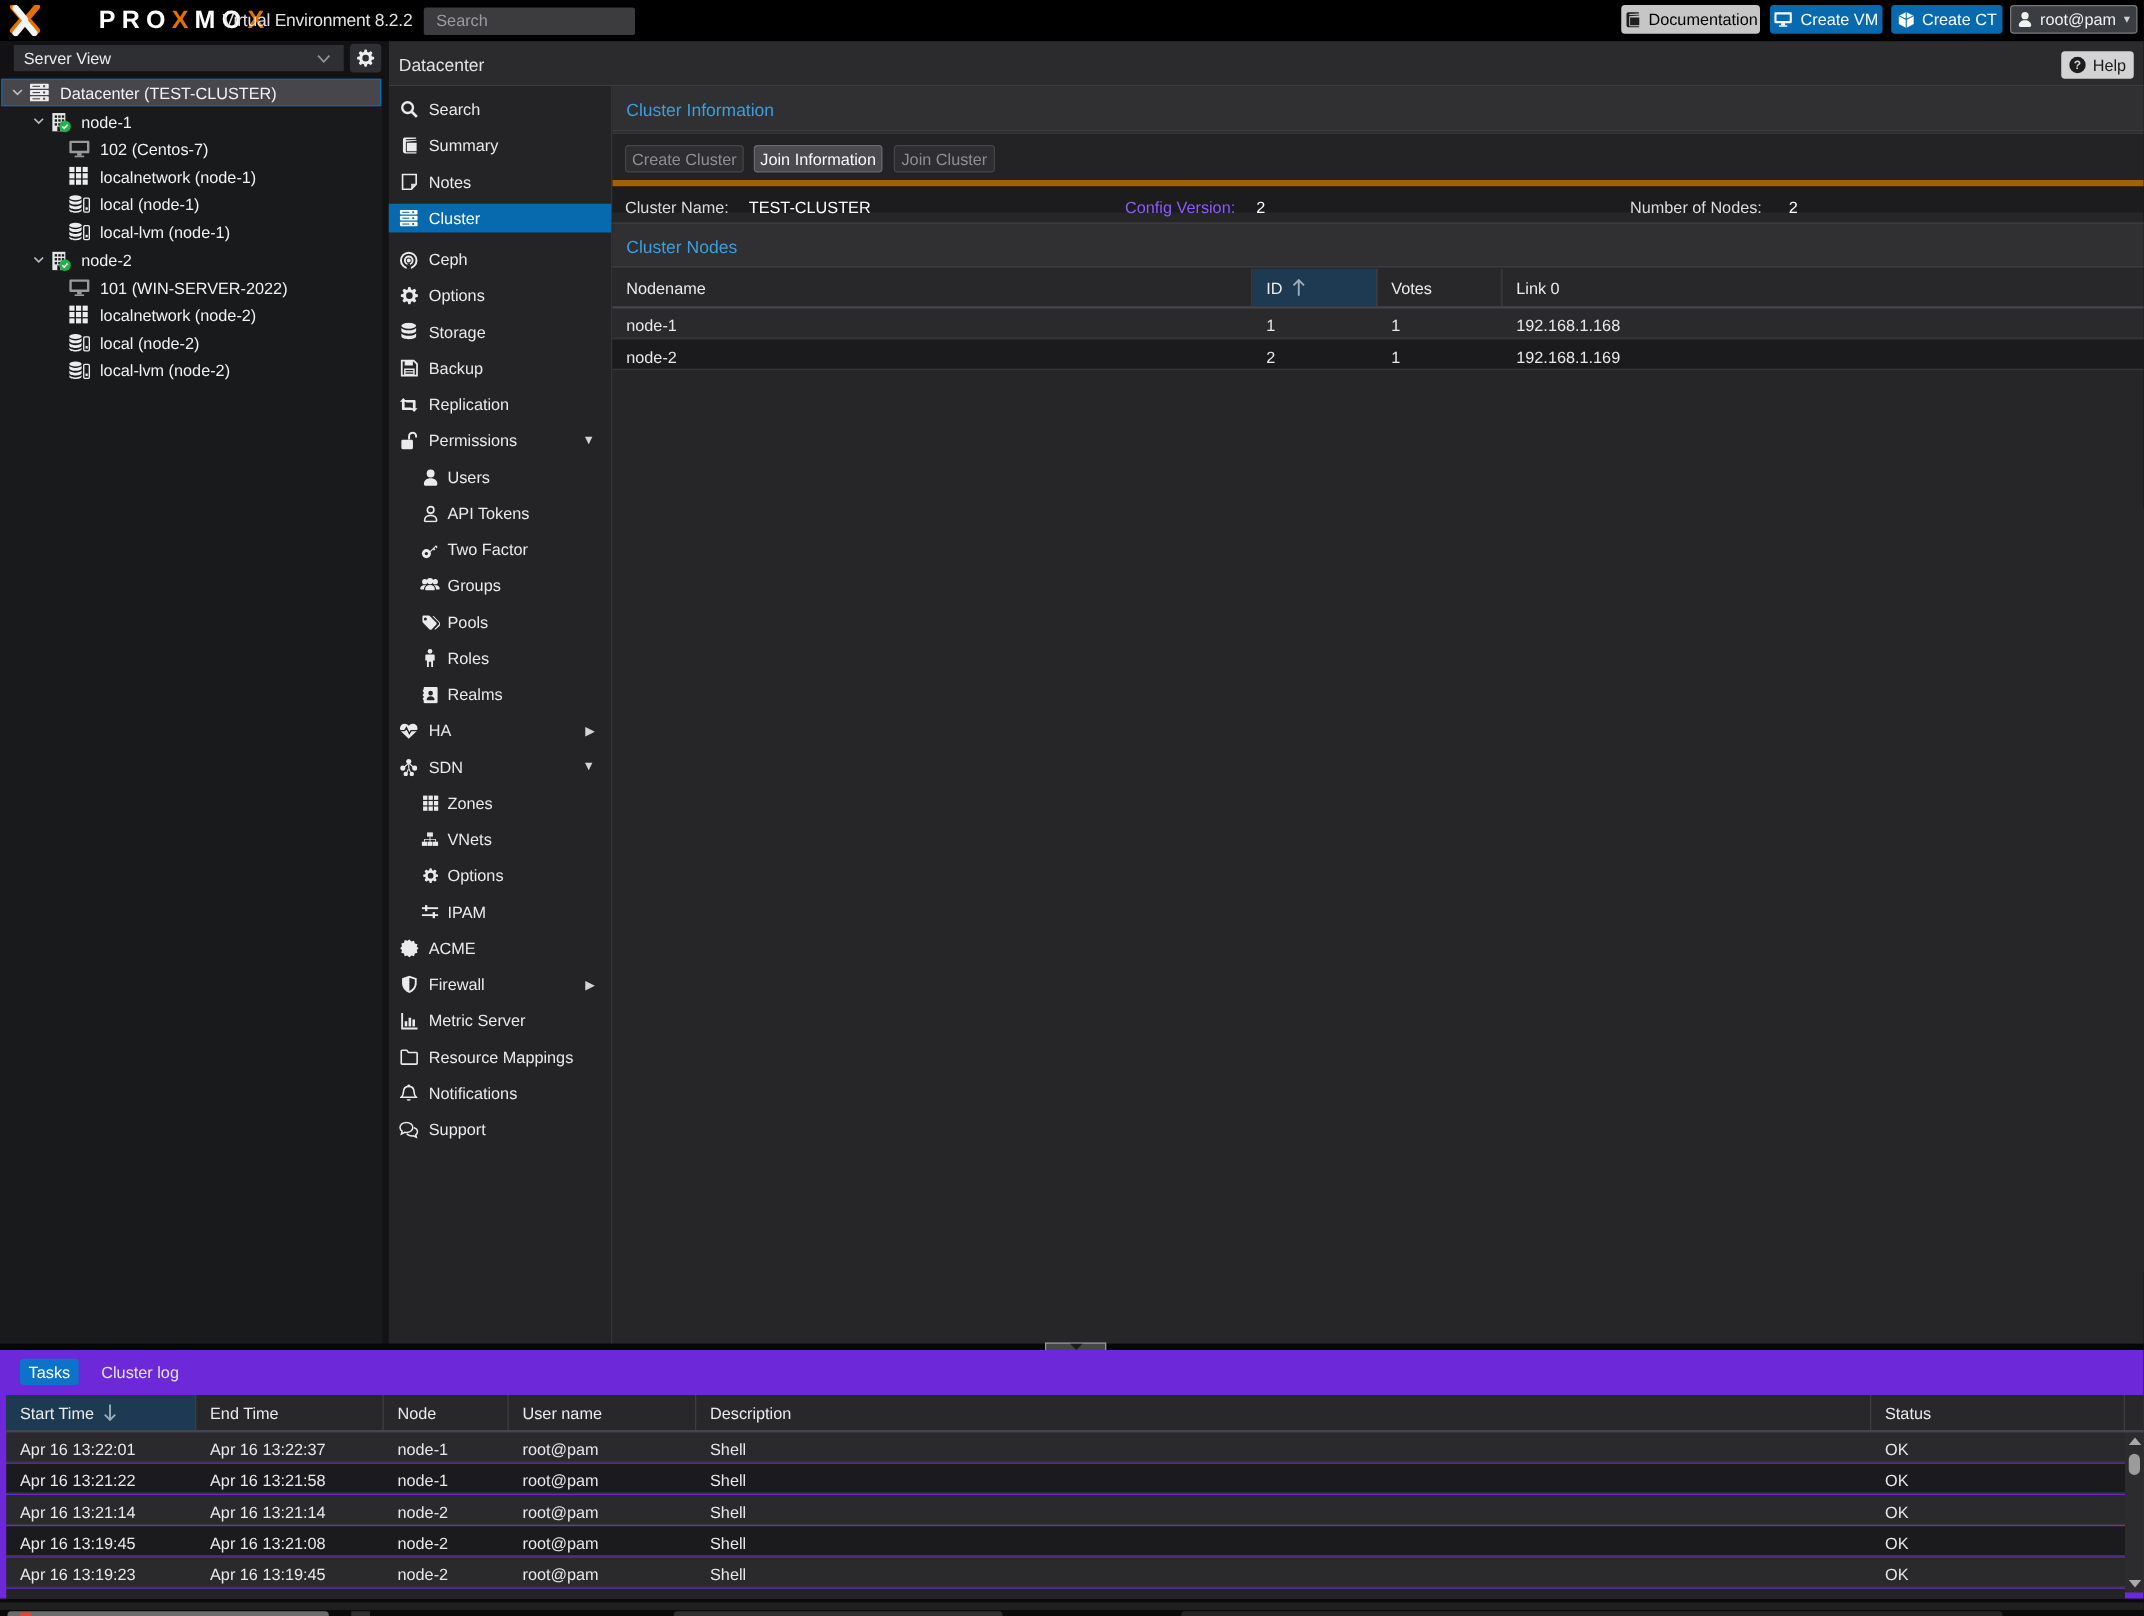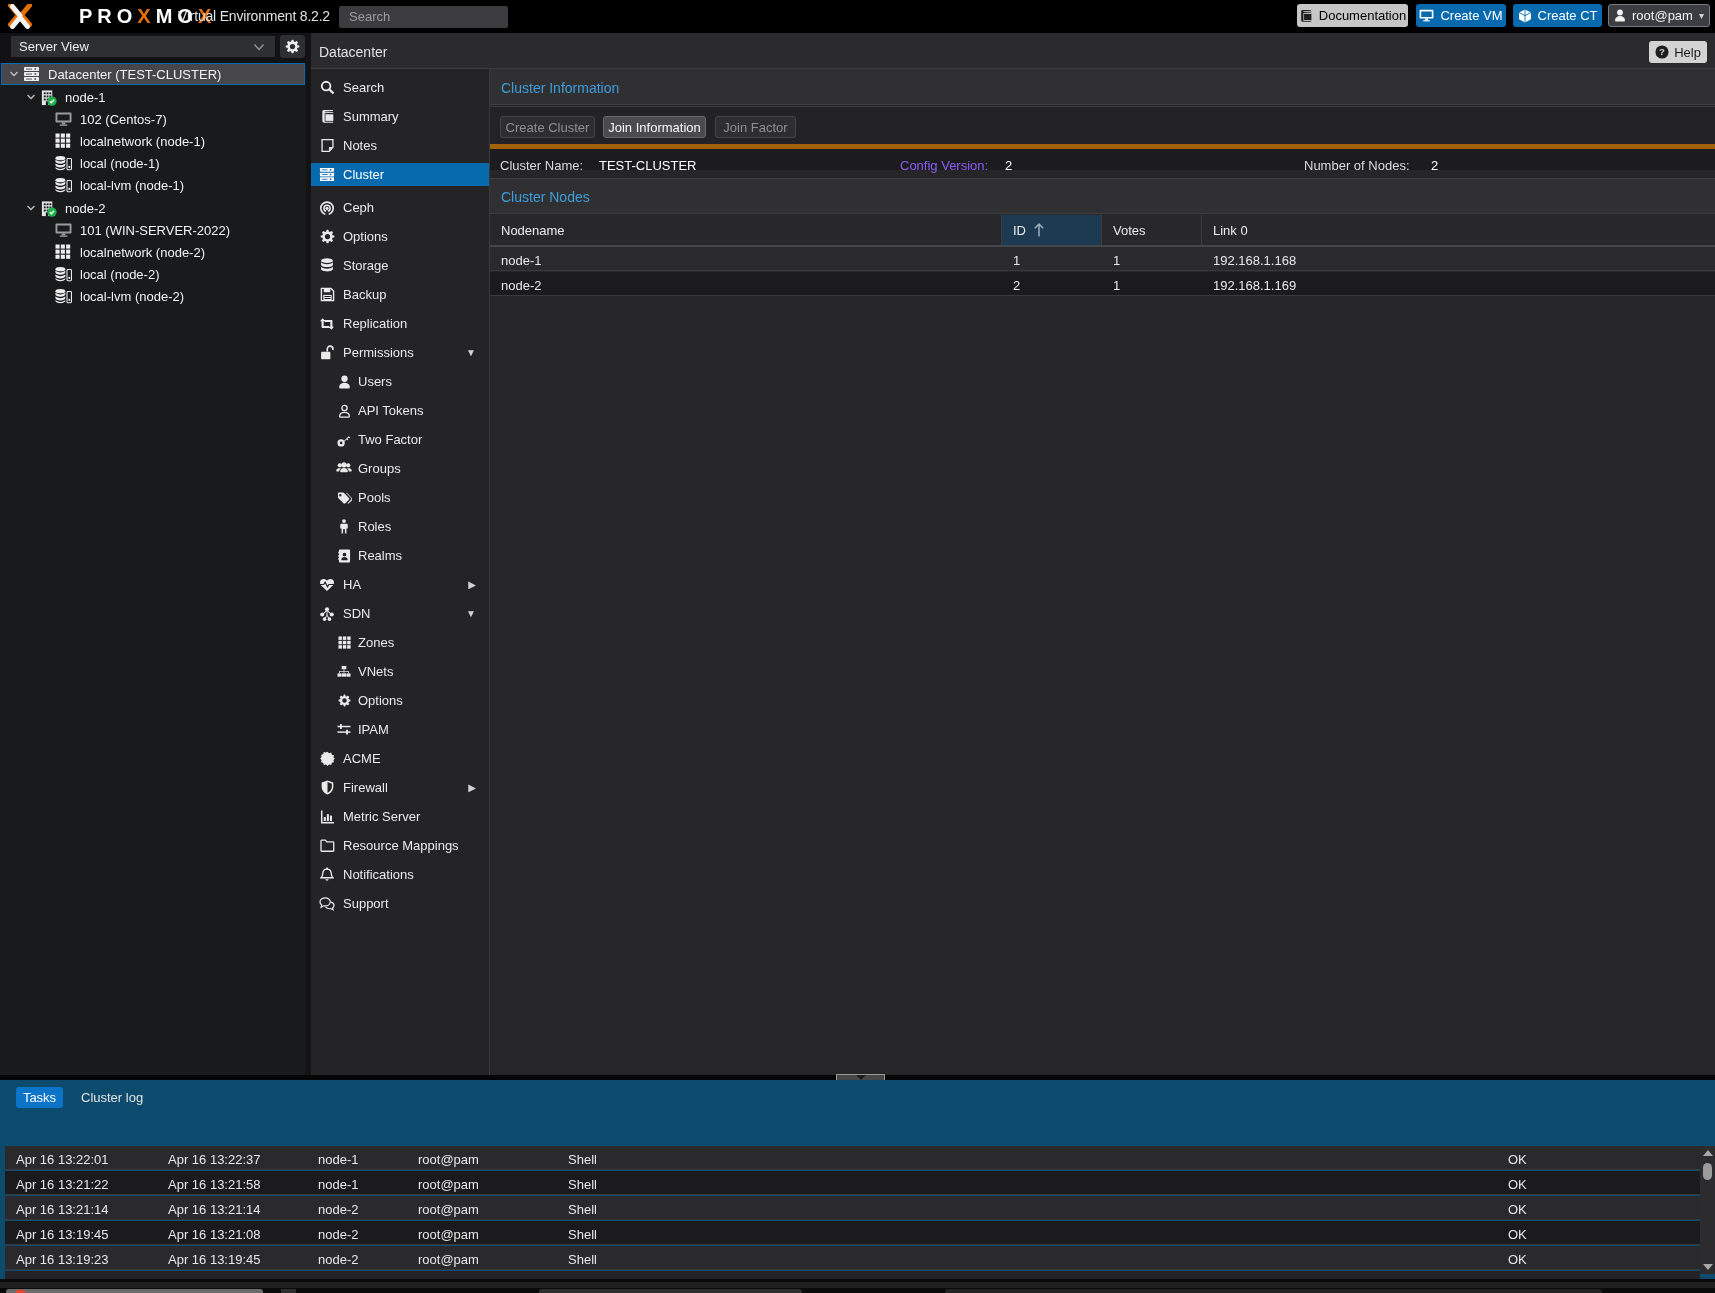--- a/index.html
+++ b/index.html
@@ -60,21 +60,21 @@
   .ghead .hc { height:100%; border-right:1px solid #3e3e40; padding-left:11px; display:flex; align-items:center; color:#ebebeb; position:relative; }
   .ghead .hc.sorted { background:#1e3a52; }
   .grow { position:absolute; display:flex; border-bottom:1px solid #39393b; }
   .grow .c { padding-left:11px; padding-top:3px; display:flex; align-items:center; height:100%; }
   .odd { background:#2a2a2c; }
   .even { background:#1b1b1d; }
 
   
   #hsplit { left:0; top:1075px; width:1715px; height:5px; background:#060606; }
   #hhandle { left:836px; top:1074px; width:49px; height:7px; background:#474747; border:1px solid #989898; display:flex; align-items:center; justify-content:center; }
-  #bottompanel { left:0; top:1080px; width:1715px; height:199px; background:#0c4a6e; }
+  #bottompanel { left:0; top:1080px; width:1715px; height:199px; background:#6d28d9; }
   #tab-tasks { position:absolute; left:16px; top:7px; width:47px; height:21px; background:#0c74c8; border-radius:3px; color:#fff; display:flex; align-items:center; justify-content:center; }
   #tab-clog { position:absolute; left:81px; top:7px; color:#e4e4e4; line-height:21px; }
   #btm-strip1 { left:0; top:1279px; width:1715px; height:3px; background:#0a0a0a; }
   #btm-strip2 { left:0; top:1282px; width:1715px; height:6px; background:#1f1f20; }
   #btm-strip3 { left:0; top:1288px; width:1715px; height:5px; background:#0a0a0a; }
 </style>
 </head>
 <body>
   <div class="abs" id="topbar"></div>
   <div class="abs" style="left:6px;top:4px;"><svg width="28" height="25" viewBox="0 0 28 25">
@@ -590,21 +590,21 @@
       </span>Support</div>
   </div>
 
   <div class="abs" id="content">
     <div class="chead" style="top:0;height:36px;border-bottom:1px solid #3e3e40;">
       <div class="tx" style="top:11px;">Cluster Information</div>
     </div>
     <div id="toolbar">
       <div class="tbtn dis" style="left:10px;width:95px;">Create Cluster</div>
       <div class="tbtn en" style="left:113px;width:103px;">Join Information</div>
-      <div class="tbtn dis" style="left:225px;width:81px;">Join Factor</div>
+      <div class="tbtn dis" style="left:225px;width:81px;">Join Cluster</div>
     </div>
     <div id="inforow">
       <span style="left:10px;color:#dcdcdc;">Cluster Name:</span>
       <span style="left:109px;color:#fff;">TEST-CLUSTER</span>
       <span style="left:410px;color:#8b5cf6;">Config Version:</span>
       <span style="left:515px;color:#fff;">2</span>
       <span style="left:814px;color:#dcdcdc;">Number of Nodes:</span>
       <span style="left:941px;color:#fff;">2</span>
     </div>
     <div class="chead" style="top:109px;height:36px;border-bottom:1px solid #3e3e40;border-top:1px solid #3e3e40;">
@@ -632,20 +632,31 @@
     </div>
   </div>
 
   <div class="abs" id="hsplit"></div>
   <div class="abs" id="hhandle">
     <div style="width:0;height:0;border-left:5px solid transparent;border-right:5px solid transparent;border-top:5px solid #1c1c1c;"></div>
   </div>
   <div class="abs" id="bottompanel">
     <div id="tab-tasks">Tasks</div>
     <div id="tab-clog">Cluster log</div>
+    <div class="ghead" style="left:5px;top:36px;width:1710px;height:30px;">
+      <div class="hc sorted" style="width:152px;">Start Time <svg style="margin-left:7px;" width="12" height="16" viewBox="0 0 12 16">
+          <path d="M6 1.5v12M1.8 9.7L6 14l4.2-4.3" stroke="#9caebb" stroke-width="1.5" fill="none"></path>
+        </svg></div>
+      <div class="hc" style="width:150px;">End Time</div>
+      <div class="hc" style="width:100px;">Node</div>
+      <div class="hc" style="width:150px;">User name</div>
+      <div class="hc" style="width:940px;">Description</div>
+      <div class="hc" style="width:203px;">Status</div>
+      <div class="hc" style="width:15px;border-right:none;padding-left:0;"></div>
+    </div>
     <div class="grow odd" style="left:5px;top:66px;width:1695px;height:24px;">
       <div class="c" style="width:152px;">Apr 16 13:22:01</div>
       <div class="c" style="width:150px;">Apr 16 13:22:37</div>
       <div class="c" style="width:100px;">node-1</div>
       <div class="c" style="width:150px;">root@pam</div>
       <div class="c" style="width:940px;">Shell</div>
       <div class="c" style="width:203px;">OK</div>
     </div>
     <div class="grow even" style="left:5px;top:91px;width:1695px;height:24px;">
       <div class="c" style="width:152px;">Apr 16 13:21:22</div>

